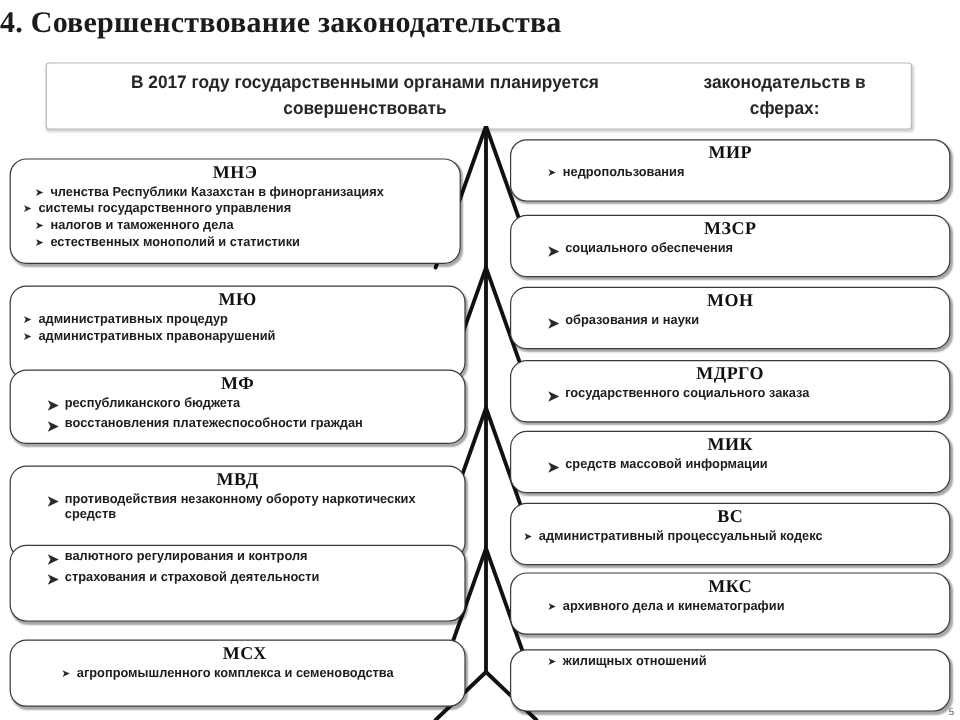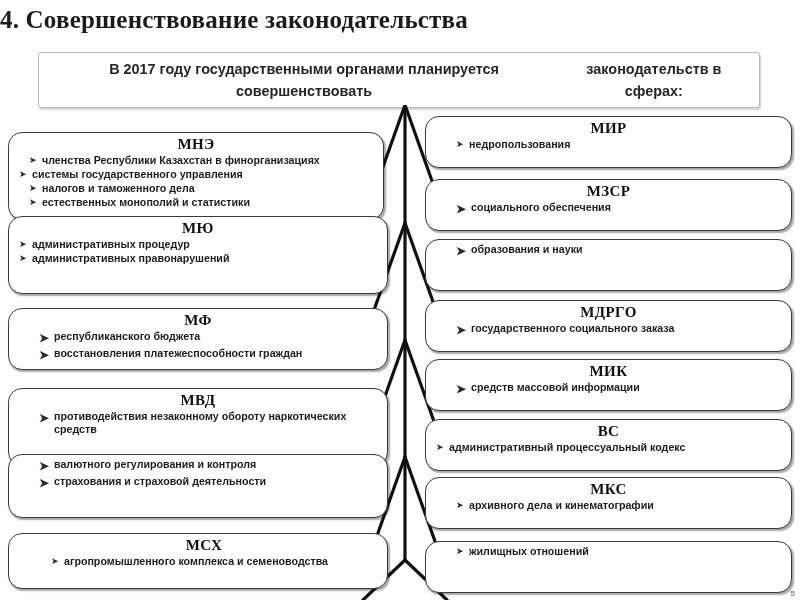--- a/index.html
+++ b/index.html
@@ -183,21 +183,21 @@
         <div class="bullet-row ind-1">
           <span class="bullet-mark mark-small">➤</span>
           <span class="bullet-text">налогов и таможенного дела</span>
         </div>
         <div class="bullet-row ind-1">
           <span class="bullet-mark mark-small">➤</span>
           <span class="bullet-text">естественных монополий  и статистики</span>
         </div>
       </div>
     </div>
-    <div class="org-box" style="top: 100px; height: 78px; left: 0px; right: 0px;">
+    <div class="org-box" style="top: 122px; height: 78px; left: 0px; right: 0px;">
       <div class="org-title">МЮ</div>
       <div class="bullet-list">
         <div class="bullet-row ind-0">
           <span class="bullet-mark mark-small">➤</span>
           <span class="bullet-text">административных процедур</span>
         </div>
         <div class="bullet-row ind-0">
           <span class="bullet-mark mark-small">➤</span>
           <span class="bullet-text">административных правонарушений</span>
         </div>
@@ -261,20 +261,21 @@
     <div class="org-box" style="top: 63px; height: 52px; left: 0px; right: 0px;">
       <div class="org-title">МЗСР</div>
       <div class="bullet-list">
         <div class="bullet-row ind-2">
           <span class="bullet-mark mark-big">➤</span>
           <span class="bullet-text">социального обеспечения</span>
         </div>
       </div>
     </div>
     <div class="org-box" style="top: 123px; height: 52px; left: 0px; right: 0px;">
+      <div class="org-title">МОН</div>
       <div class="bullet-list">
         <div class="bullet-row ind-2">
           <span class="bullet-mark mark-big">➤</span>
           <span class="bullet-text">образования и науки</span>
         </div>
       </div>
     </div>
     <div class="org-box" style="top: 184px; height: 52px; left: 0px; right: 0px;">
       <div class="org-title">МДРГО</div>
       <div class="bullet-list">

